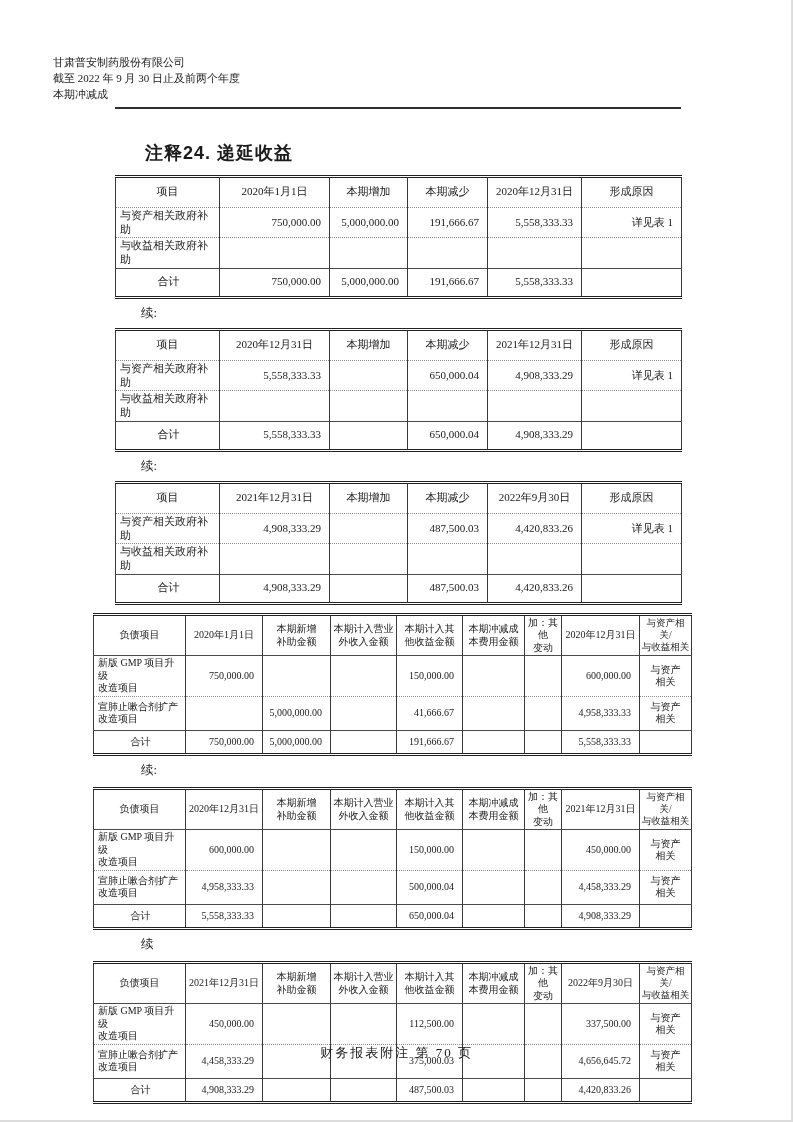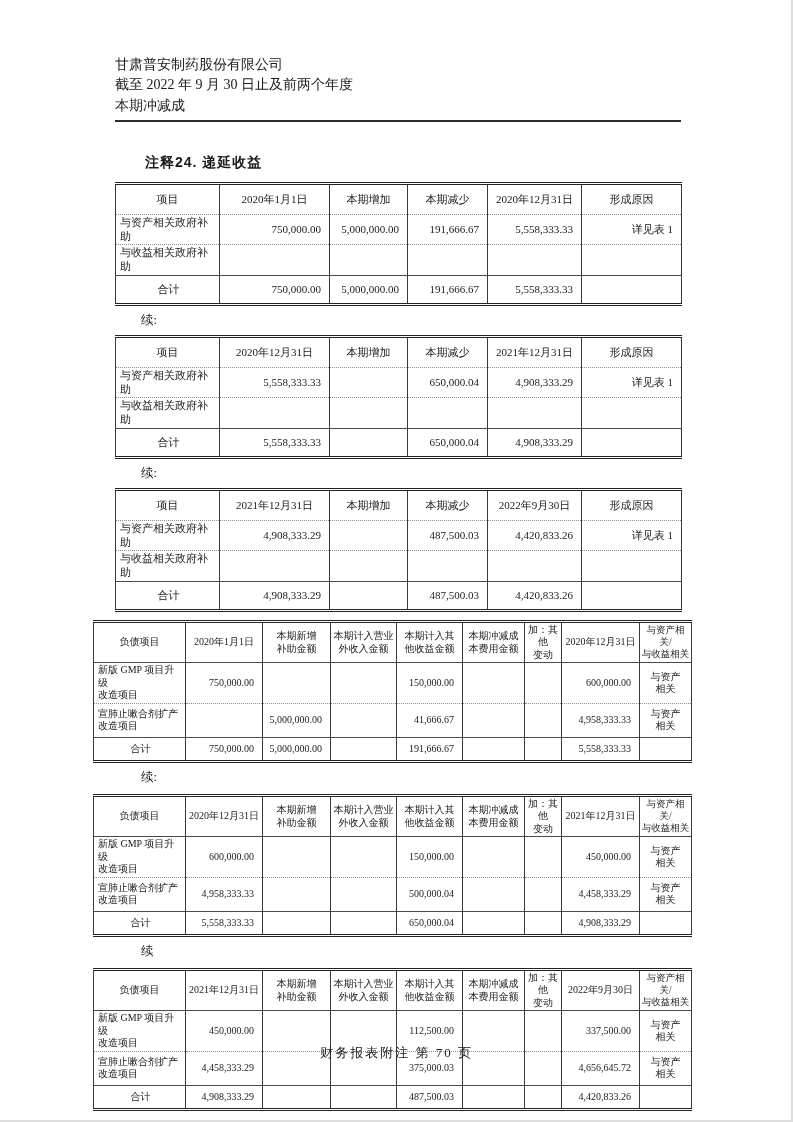--- a/index.html
+++ b/index.html
@@ -5,27 +5,27 @@
   html,body{margin:0;padding:0;background:#ffffff;}
   .page{
     position:relative;
     width:793px;height:1122px;
     background:#ffffff;
     overflow:hidden;
     color:#1b1b1b;
     font-family:"Liberation Serif","DejaVu Serif",serif;
     box-shadow:inset -2px -2px 0 #dcdcdc;
   }
-  .doc-header{padding-top:55px;margin-left:115px;font-size:14px;line-height:1.45;}
+  .doc-header{padding-top:55px;margin-left:53px;font-size:11px;line-height:1.45;}
   .doc-header div{white-space:nowrap;}
   .rule{margin:4px 0 0 115px;width:566px;border-bottom:2px solid #2d2d2d;}
   .note-title{
     margin:32px 0 0 145px;
     font-family:"Liberation Sans","DejaVu Sans",sans-serif;
-    font-weight:bold;font-size:14px;letter-spacing:1px;
+    font-weight:bold;font-size:18px;letter-spacing:1px;
   }
   .sec-title{
     margin:16px 0 0 145px;
     font-family:"Liberation Sans","DejaVu Sans",sans-serif;
     font-weight:bold;font-size:14px;letter-spacing:1px;
   }
   .cont{margin:6px 0 2px 141px;font-size:12.5px;height:17px;}
 
   table.tbl{
     border-collapse:collapse;table-layout:fixed;

